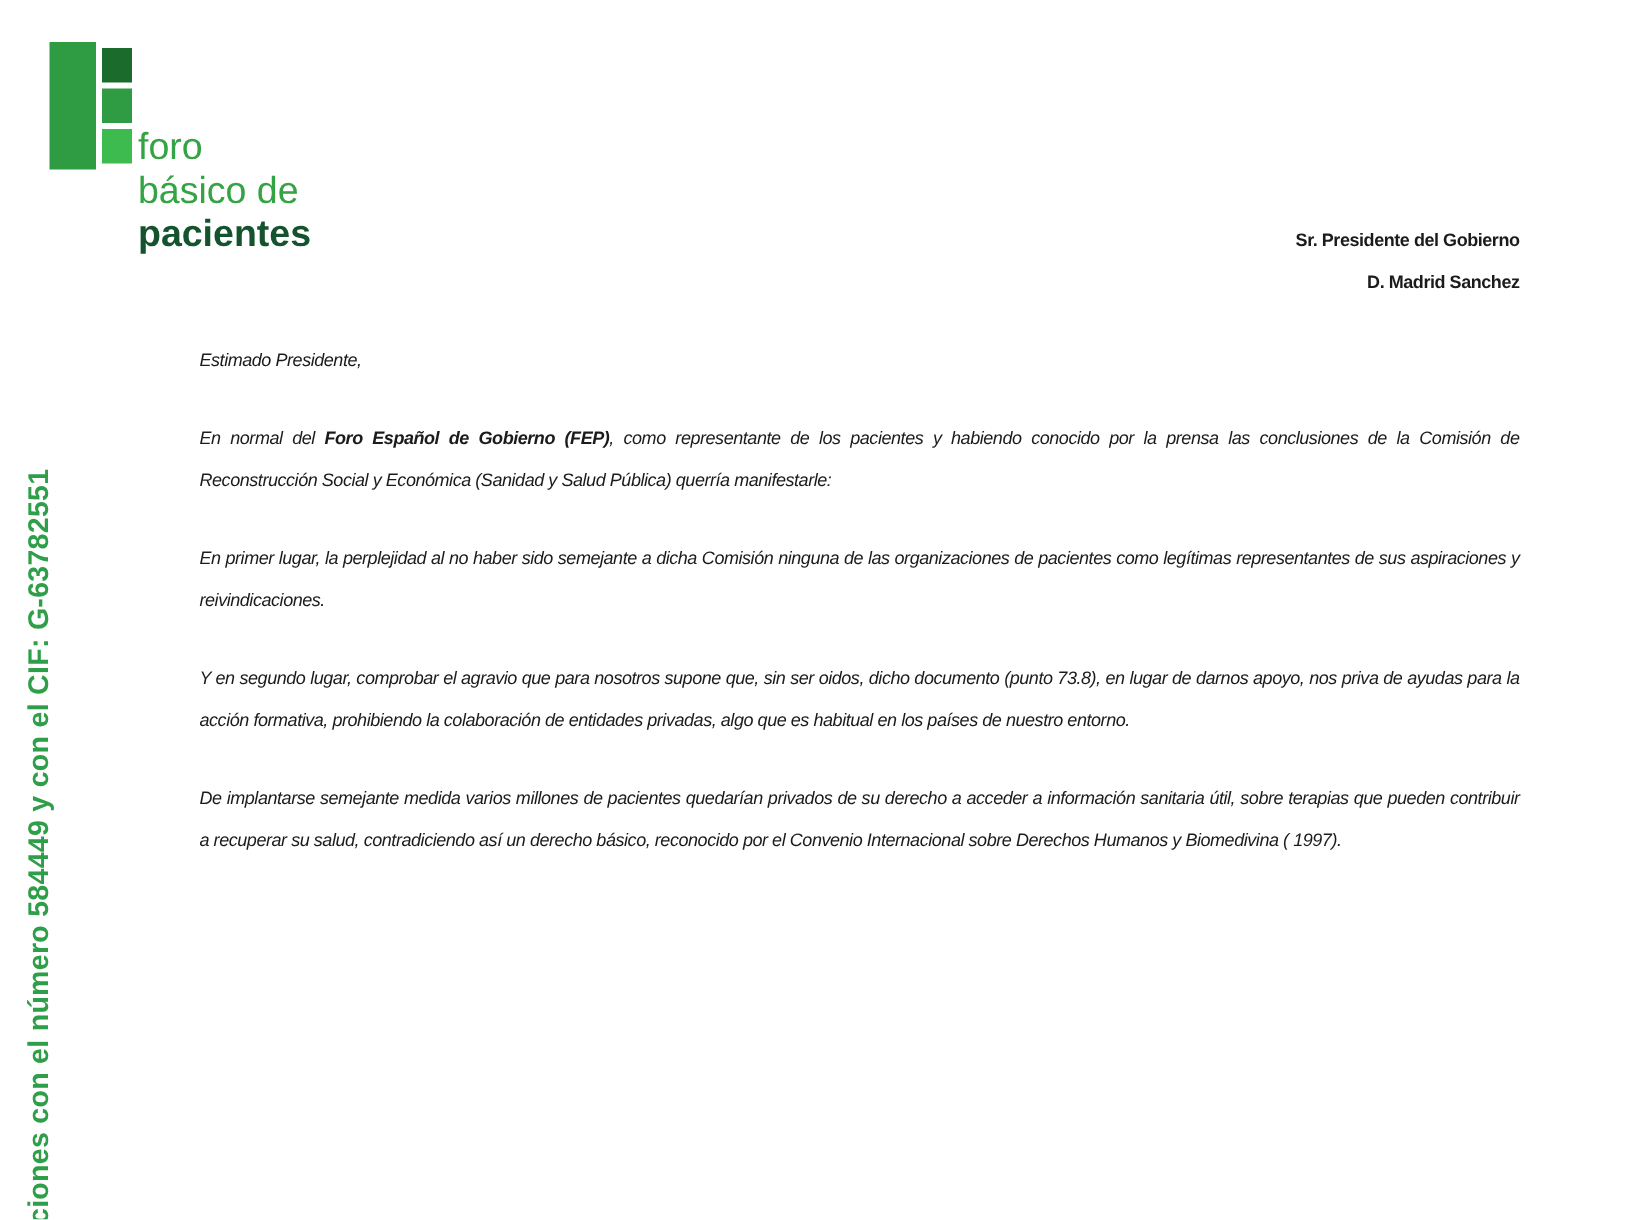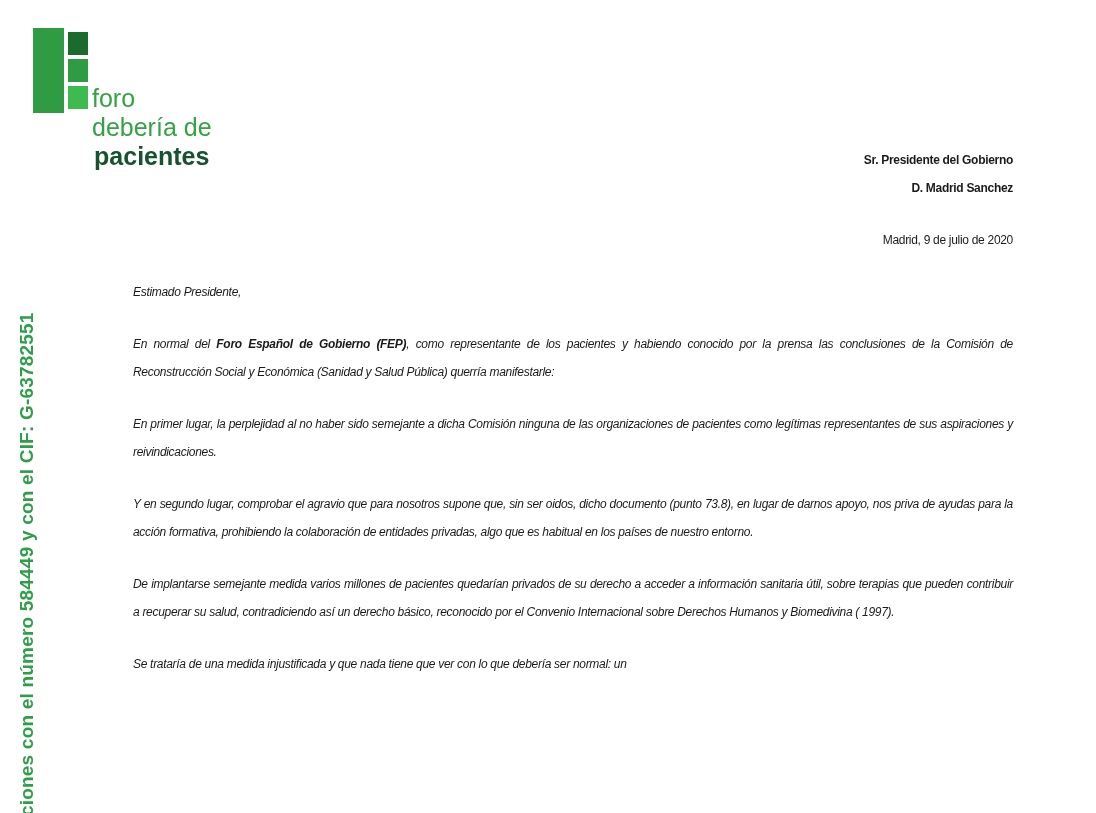--- a/index.html
+++ b/index.html
@@ -72,39 +72,37 @@
 
   <div class="reg-vertical">ciones con el número 584449 y con el CIF: G-63782551</div>
 
   <div>
     <div class="logo-bar"></div>
     <div class="logo-sq sq1"></div>
     <div class="logo-sq sq2"></div>
     <div class="logo-sq sq3"></div>
     <div class="logo-text">
       <div class="lt1">foro</div>
-      <div class="lt2">debería de</div>
+      <div class="lt2">básico de</div>
       <div class="lt3">pacientes</div>
     </div>
   </div>
 
   <div class="content">
     <div class="recipient">
       <div>Sr. Presidente del Gobierno</div>
       <div>D. Madrid Sanchez</div>
     </div>
 
-    <div class="dateline">Madrid, 9 de julio de 2020</div>
 
     <p class="salutation">Estimado Presidente,</p>
 
     <p class="para"><span>En normal del </span><span class="b">Foro Español de Gobierno (FEP)</span><span>, como representante de los pacientes y habiendo conocido por la prensa las conclusiones de la Comisión de Reconstrucción Social y Económica (Sanidad y Salud Pública) querría manifestarle:</span></p>
 
     <p class="para">En primer lugar, la perplejidad al no haber sido semejante a dicha Comisión  ninguna de las organizaciones de pacientes como legítimas representantes de sus aspiraciones  y reivindicaciones.</p>
 
     <p class="para">Y en segundo lugar, comprobar el agravio que para nosotros supone  que, sin ser oidos, dicho documento  (punto 73.8), en lugar de darnos apoyo, nos priva de ayudas para la acción formativa, prohibiendo la colaboración de entidades privadas, algo que es habitual en los países de nuestro entorno.</p>
 
     <p class="para">De implantarse semejante medida varios millones de pacientes quedarían privados de su derecho a acceder a información sanitaria útil, sobre terapias que pueden contribuir a recuperar su salud, contradiciendo así un derecho básico,  reconocido por el Convenio Internacional sobre Derechos Humanos y Biomedivina ( 1997).</p>
 
-    <p class="para">Se trataría de una medida injustificada y que nada tiene que ver con lo que debería ser normal: un</p>
   </div>
 
 </div>
 
 </body></html>

